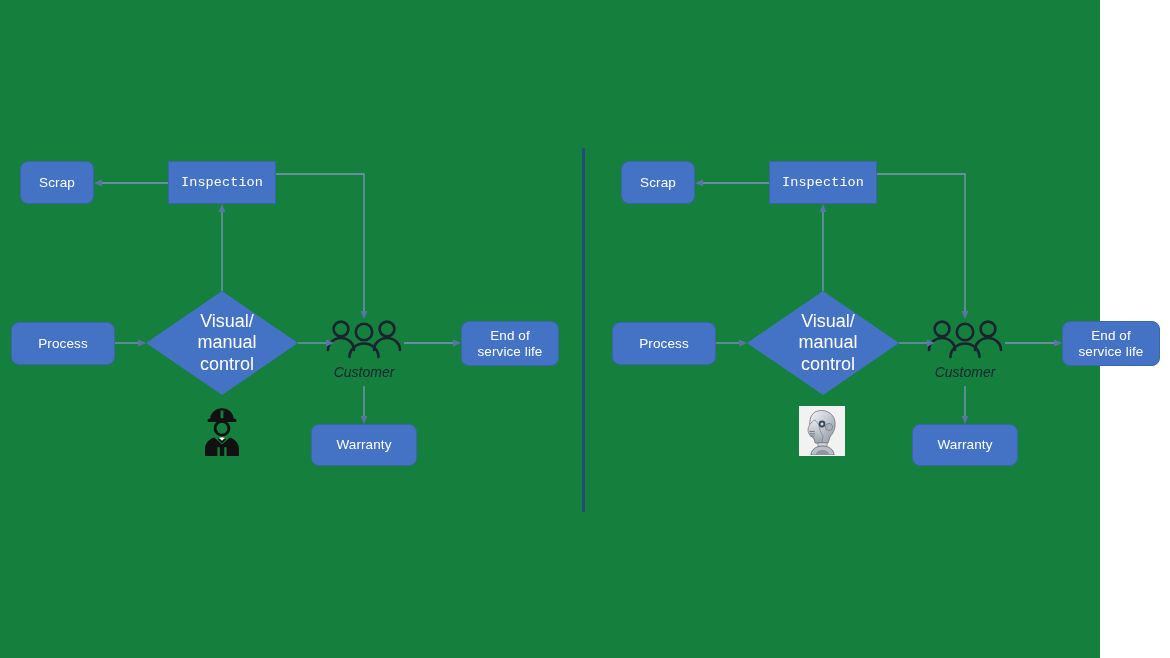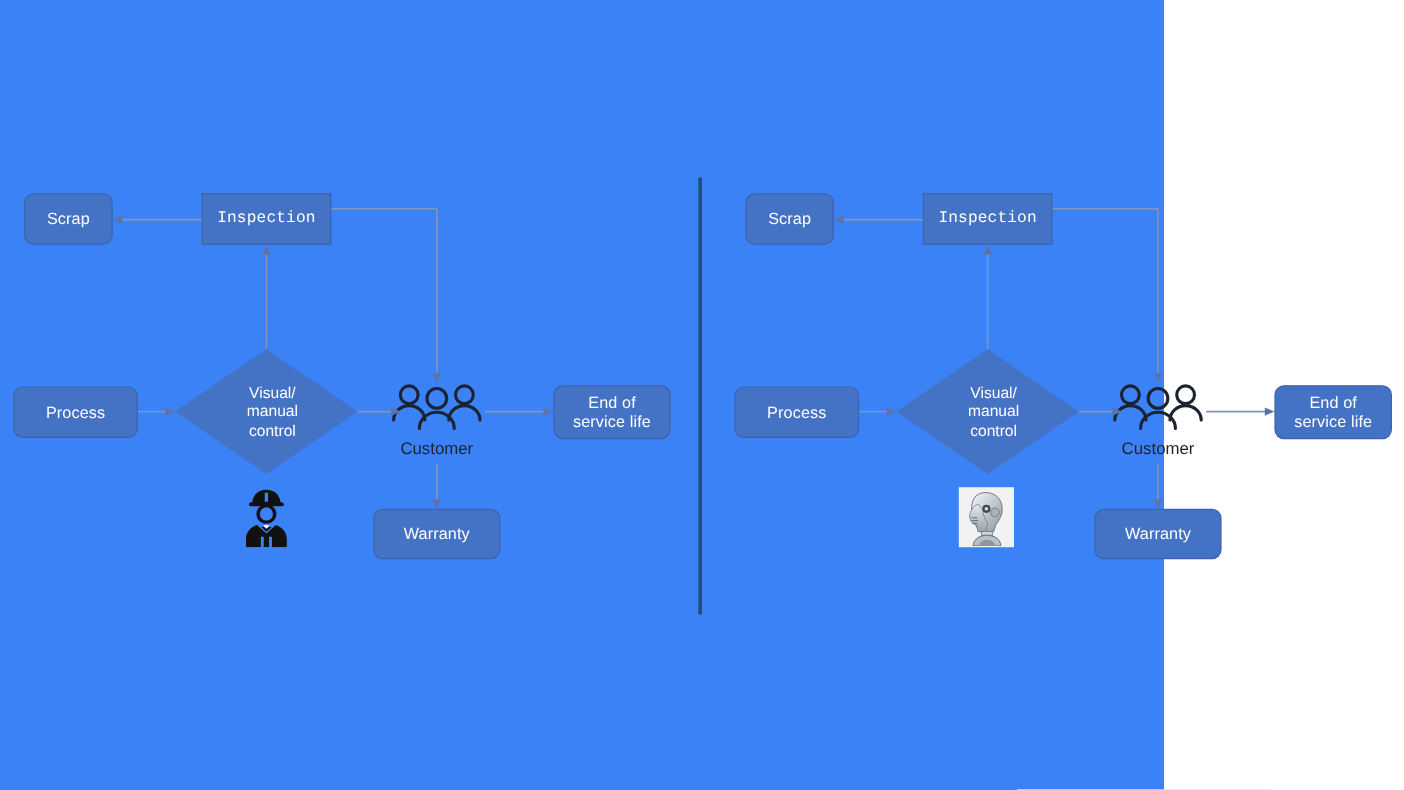--- a/index.html
+++ b/index.html
@@ -10,23 +10,23 @@
   }
   body {
     width: 1170px;
     height: 658px;
     font-family: "Liberation Sans", sans-serif;
     overflow: hidden;
     position: relative;
   }
   #canvas {
     position: relative;
-    width: 970px;
+    width: 1100px;
     height: 658px;
-    background: #3b82f6;
+    background: #15803d;
   }
 
   
   .panel {
     position: absolute;
     top: 0;
     height: 658px;
   }
   #panel-left  { left: 0px;   width: 582px; }
   #panel-right { left: 588px; width: 582px; }
@@ -71,21 +71,21 @@
     background: #4472c4;
     clip-path: polygon(50% 0%, 100% 50%, 50% 100%, 0% 50%);
   }
   .diamond-label {
     position: absolute;
     inset: 0;
     display: flex;
     align-items: center;
     justify-content: center;
     color: #ffffff;
-    font-size: 13px;
+    font-size: 18px;
     line-height: 1.2;
     text-align: center;
     white-space: pre-line;
     padding-left: 10px;
     box-sizing: border-box;
   }
 
   
   .customer-group {
     position: absolute;
@@ -93,20 +93,21 @@
     display: flex;
     flex-direction: column;
     align-items: center;
   }
   .customer-icon { display: block; }
   .customer-label {
     margin-top: 1px;
     font-size: 14px;
     color: #1b2330;
     font-family: "Liberation Sans", sans-serif;
+    font-style: italic;
   }
 
   
   .actor {
     position: absolute;
     width: 46px;
     height: 50px;
   }
   .actor svg { display: block; }
   .robot-frame {

